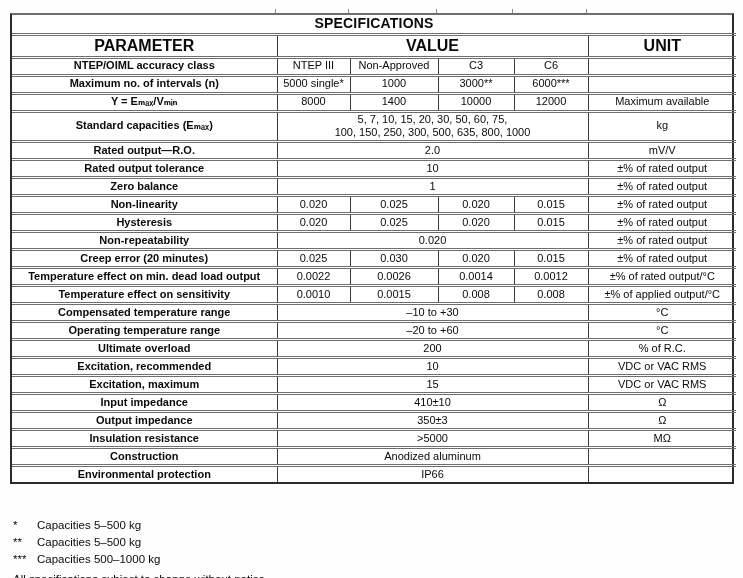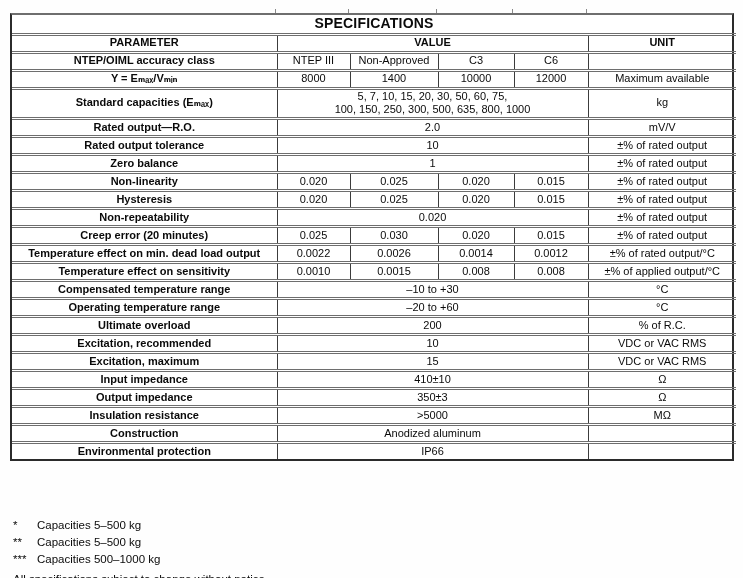--- a/index.html
+++ b/index.html
@@ -53,21 +53,21 @@
     text-align: left;
     font-weight: bold;
     font-size: 14px;
     letter-spacing: 0.2px;
     padding: 2px 4px 2px 5px;
     height: 15px;
     border-bottom: 3px double #4a4a4a;
   }
   td.colhead {
     font-weight: bold;
-    font-size: 11px;
+    font-size: 16px;
   }
   td.param {
     text-align: left;
     font-weight: bold;
     padding-left: 5px;
   }
   td.val.spanned {
     white-space: pre-line;
     margin-top: 12px;
   }
@@ -131,20 +131,28 @@
 
       <tr>
             <td class="param">NTEP/OIML accuracy class</td>
             <td class="val">NTEP III</td>
             <td class="val">Non-Approved</td>
             <td class="val">C3</td>
             <td class="val">C6</td>
             <td class="unit"></td>
           </tr>
           <tr>
+            <td class="param">Maximum no. of intervals (n)</td>
+            <td class="val">5000 single*</td>
+            <td class="val">1000</td>
+            <td class="val">3000**</td>
+            <td class="val">6000***</td>
+            <td class="unit"></td>
+          </tr>
+          <tr>
             <td class="param">Y = Eₘₐₓ/Vₘᵢₙ</td>
             <td class="val">8000</td>
             <td class="val">1400</td>
             <td class="val">10000</td>
             <td class="val">12000</td>
             <td class="unit">Maximum available</td>
           </tr>
           <tr>
             <td class="param">Standard capacities (Eₘₐₓ)</td>
             <td colspan="4" class="val spanned">5, 7, 10, 15, 20, 30, 50, 60, 75,

